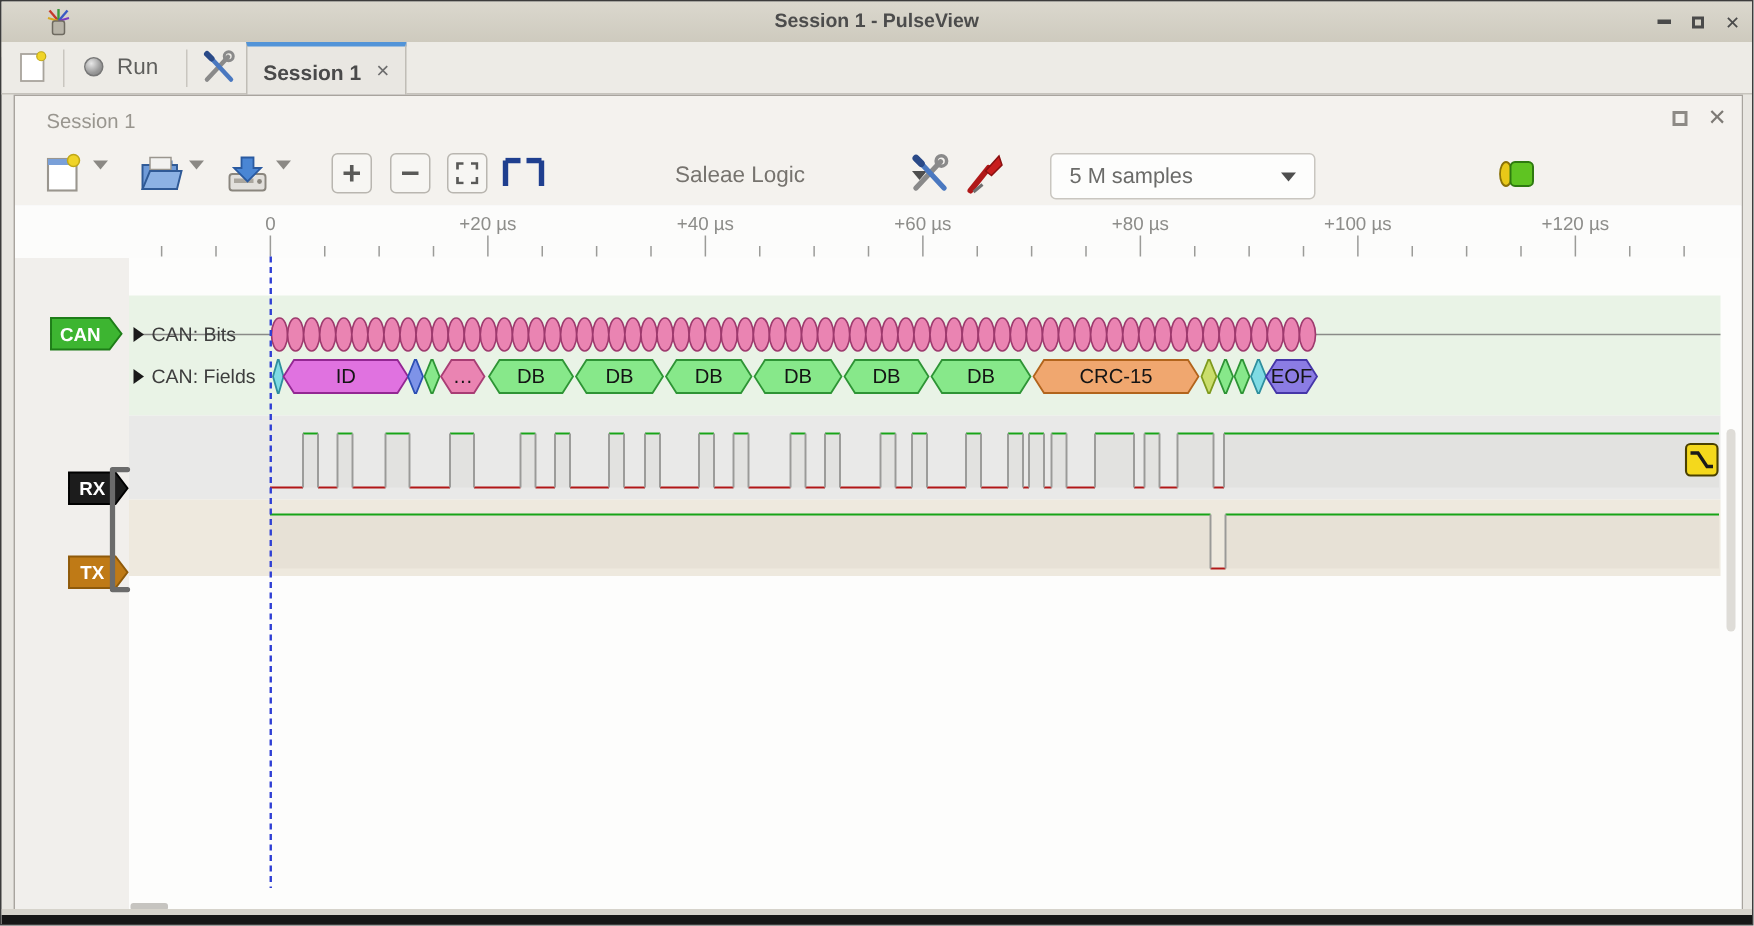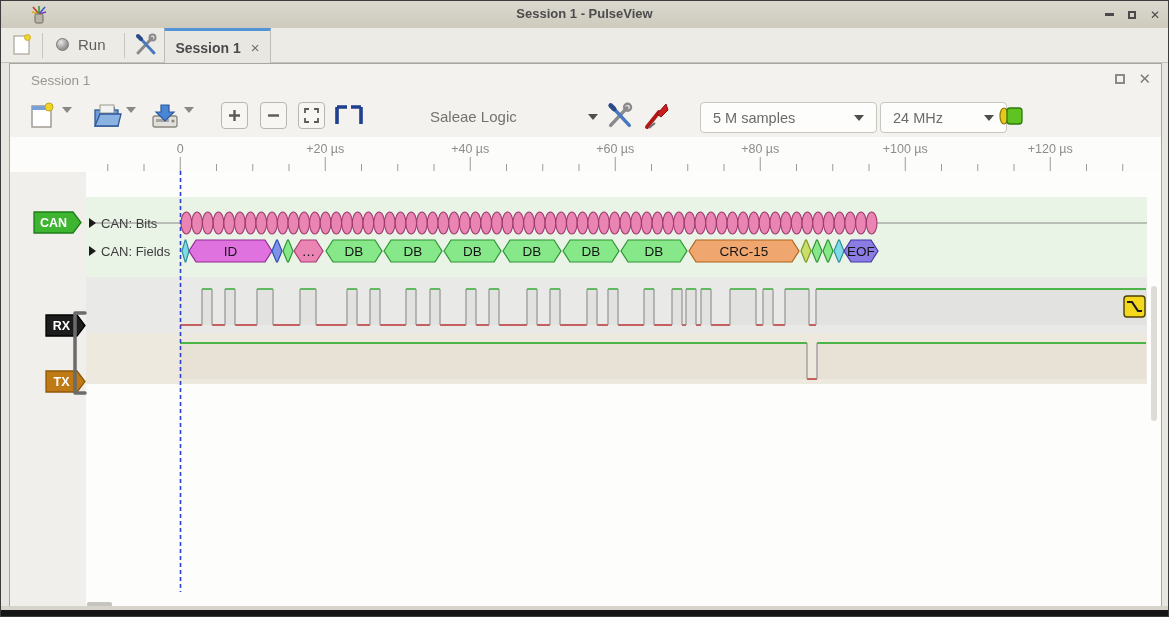--- a/index.html
+++ b/index.html
@@ -48,21 +48,21 @@
   .tb{position:absolute;top:6px;}
   .caret{width:0;height:0;border-left:5px solid transparent;border-right:5px solid transparent;
     border-top:6px solid #8b8984;}
   .caret.dark{border-top-color:#4e4e4e;}
   .sqbtn{width:27px;height:27px;border:1px solid #b9b6b0;border-radius:4px;background:#f7f6f3;
     display:flex;align-items:center;justify-content:center;}
   .combo{height:31px;border:1px solid #c9c6c0;border-radius:4px;background:#fdfdfc;
     display:flex;align-items:center;padding:0 12px;justify-content:space-between;
     font-size:14.5px;color:#6b6b69;margin-left:27px;}
   .devsel{height:31px;display:flex;align-items:center;justify-content:space-between;
-    font-size:15px;color:#76736e;}
+    font-size:15px;color:#76736e;margin-left:20px;}
   
   .trace-view{position:relative;height:470px;overflow:hidden;background:#fcfcfb;}
   .trace-view svg{display:block;}
   .bottom-strip{position:absolute;left:0;bottom:0;width:100%;height:6px;background:#161616;}
   .bottom-light{position:absolute;left:0;bottom:6px;width:100%;height:4px;background:#d6d3cb;}
 </style>
 </head>
 <body>
 
 <div class="window">
@@ -198,24 +198,20 @@
       <div class="tb" style="left:634px;">
         <svg width="26" height="28" viewBox="0 0 26 28">
           <path d="M3,25 L15,10" stroke="#b01818" stroke-width="4" stroke-linecap="round"></path>
           <path d="M13,12 L22,2 L24,8 L17,15 z" fill="#c81e1e" stroke="#8a1010" stroke-width="1"></path>
           <path d="M5,26 L11,21" stroke="#707070" stroke-width="2"></path>
         </svg>
       </div>
 
       <div class="tb combo" style="left:663px;width:177px;">
         <span>5 M samples</span>
-        <span class="caret dark"></span>
-      </div>
-      <div class="tb combo" style="left:843px;width:127px;">
-        <span>24 MHz</span>
         <span class="caret dark"></span>
       </div>
 
       <div class="tb" style="left:988px;top:9px;">
         <svg width="26" height="22" viewBox="0 0 26 22">
           <ellipse cx="6" cy="11" rx="4" ry="8" fill="#e8c818" stroke="#8a7208" stroke-width="1.2"></ellipse>
           <rect x="9" y="3" width="15" height="16" rx="3" fill="#5fc422" stroke="#2e7a10" stroke-width="1.3"></rect>
         </svg>
       </div>
     </div>

